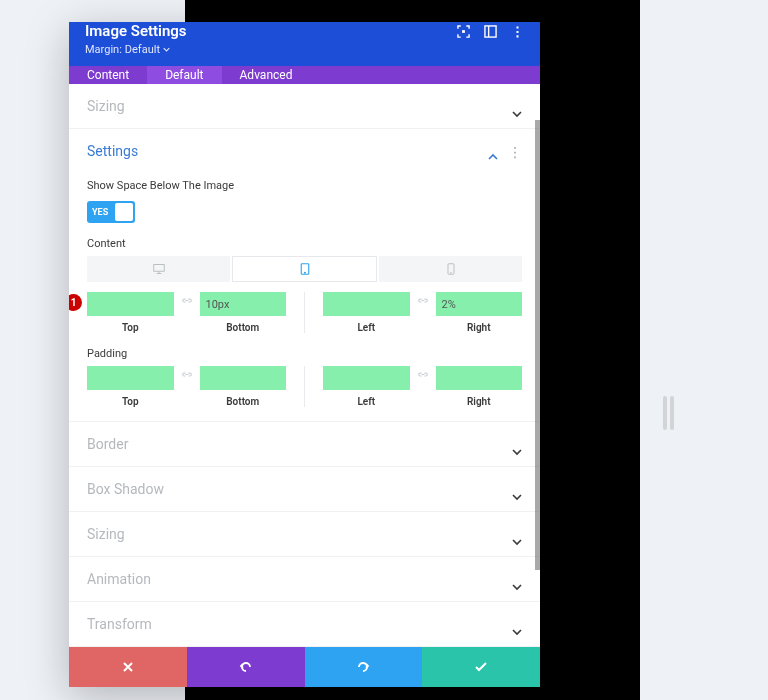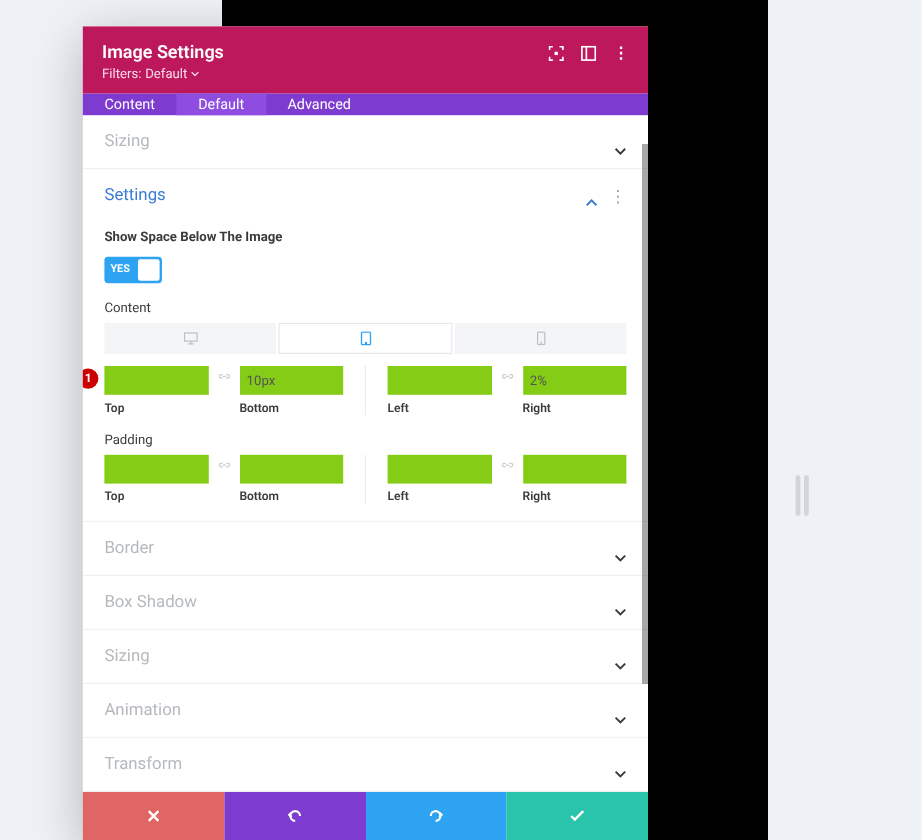--- a/index.html
+++ b/index.html
@@ -1,54 +1,54 @@
 <!DOCTYPE html>
 <html><head>
 <meta charset="utf-8">
 <style>
 *{box-sizing:border-box;margin:0;padding:0;font-family:-apple-system,BlinkMacSystemFont,"Segoe UI",Roboto,Helvetica,Arial,sans-serif}
 body{background:#eef1f6;width:768px;height:700px;overflow:hidden;position:relative}
 .canvas{position:absolute;left:185px;top:0;width:455px;height:700px;background:#000}
 .canvas-bar{position:absolute;right:-27px;top:396px;width:4px;height:34px;background:#d2d4d6;border-radius:2px}
 .canvas-bar::after{content:"";position:absolute;left:7px;top:0;width:4px;height:34px;background:#d2d4d6;border-radius:2px}
 .panel{position:absolute;left:69px;top:22px;width:471px;background:#fff;box-shadow:0 10px 40px rgba(0,0,0,.25);display:flex;flex-direction:column}
-.hdr{background:#be185d;color:#fff;padding:12px 16px 10px;display:flex;align-items:flex-start;justify-content:space-between}
+.hdr{background:#1d4ed8;color:#fff;padding:0 16px 10px;display:flex;align-items:flex-start;justify-content:space-between}
 .hdr-title{font-size:15px;font-weight:600}
 .hdr-sub{font-size:11px;opacity:.85;margin-top:3px;display:flex;align-items:center;gap:3px}
 .hdr-icons{display:flex;gap:14px;align-items:center;padding-top:2px}
 .hdr-icons span{cursor:pointer;display:flex}
 .tabs{background:#7e3bd0;display:flex}
 .tab{padding:2px 18px;font-size:12px;color:#fff;cursor:pointer}
 .tab.active{background:#8e4de0}
 .body{flex:1;overflow:hidden}
 .section{border-bottom:1px solid #f1f1f1}
 .sec-hd{display:flex;align-items:flex-end;justify-content:space-between;padding:14px 18px;cursor:pointer}
 .sec-title{font-size:14px;color:#b5b9bd}
 .sec-title.open{color:#3a7bd5}
 .sec-right{display:flex;align-items:center;gap:10px}
 .chev{width:10px;height:10px;display:inline-block}
 .chev svg{width:10px;height:10px}
 .dots-v{color:#9aa0a6;font-size:14px;line-height:1}
 .sec-body{padding:0 18px 14px}
-.field-label{font-size:11px;font-weight:700;color:#3a3a3a;margin:6px 0 8px}
+.field-label{font-size:11px;font-weight:400;color:#3a3a3a;margin:6px 0 8px}
 .toggle{display:inline-flex;align-items:center;background:#2ea3f2;border-radius:3px;height:22px;width:48px;position:relative;cursor:pointer}
 .toggle-txt{color:#fff;font-size:9px;font-weight:700;padding-left:5px}
 .toggle-knob{position:absolute;right:2px;top:2px;width:18px;height:18px;background:#fff;border-radius:2px}
 .sub-label{font-size:11px;color:#3a3a3a;margin:14px 0 6px}
 .device-row{display:flex;gap:2px;margin-bottom:10px}
 .device{flex:1;height:26px;background:#f4f5f7;display:flex;align-items:center;justify-content:center;cursor:pointer}
 .device.active{background:#fff;border:1px solid #e6e8eb}
 .device svg{width:12px;height:12px}
 .quad{display:flex;gap:18px;position:relative}
 .half{flex:1;display:flex;gap:6px;align-items:flex-start}
 .sep{width:1px;background:#e8eaed;align-self:stretch}
 .cell{flex:1}
-.inp{width:100%;height:24px;background:#84cc16;border:none;font-size:11px;padding:0 6px;color:#555}
+.inp{width:100%;height:24px;background:#86efac;border:none;font-size:11px;padding:0 6px;color:#555}
 .inp::placeholder{color:#bdbdbd}
-.cap{font-size:10px;font-weight:600;color:#3a3a3a;margin-top:6px}
+.cap{text-align:center;font-size:10px;font-weight:600;color:#3a3a3a;margin-top:6px}
 .link-ic{color:#c9ced3;width:14px;display:flex;justify-content:center;padding-top:5px}
 .badge{position:absolute;left:-22px;top:2px;width:17px;height:17px;background:#cc0000;color:#fff;border-radius:50%;font-size:10px;font-weight:700;display:flex;align-items:center;justify-content:center}
 .pad-block{margin-top:0}
 .footer{display:flex;height:40px}
 .fbtn{flex:1;display:flex;align-items:center;justify-content:center;color:#fff;cursor:pointer}
 .f-red{background:#e06666}
 .f-purple{background:#7e3bd0}
 .f-blue{background:#2ea3f2}
 .f-green{background:#29c4a9}
 .scrollbar{position:absolute;right:0;top:98px;width:5px;height:450px;background:#5f6164;opacity:.55}
@@ -58,21 +58,21 @@
 
 <div class="canvas">
   <div class="canvas-bar"></div>
 </div>
 
 <div class="panel">
   <div class="hdr">
     <div>
       <div class="hdr-title">Image Settings</div>
       <div class="hdr-sub">
-        <span>Filters:</span>
+        <span>Margin:</span>
         <span>Default</span>
         <svg width="7" height="5" viewBox="0 0 10 6">
             <path d="M1 1l4 4 4-4" stroke="#fff" stroke-width="1.6" fill="none"></path>
           </svg>
       </div>
     </div>
     <div class="hdr-icons">
       <span>
           <svg width="13" height="13" viewBox="0 0 14 14">
             <rect x="5.5" y="5.5" width="3" height="3" fill="#fff"></rect>

